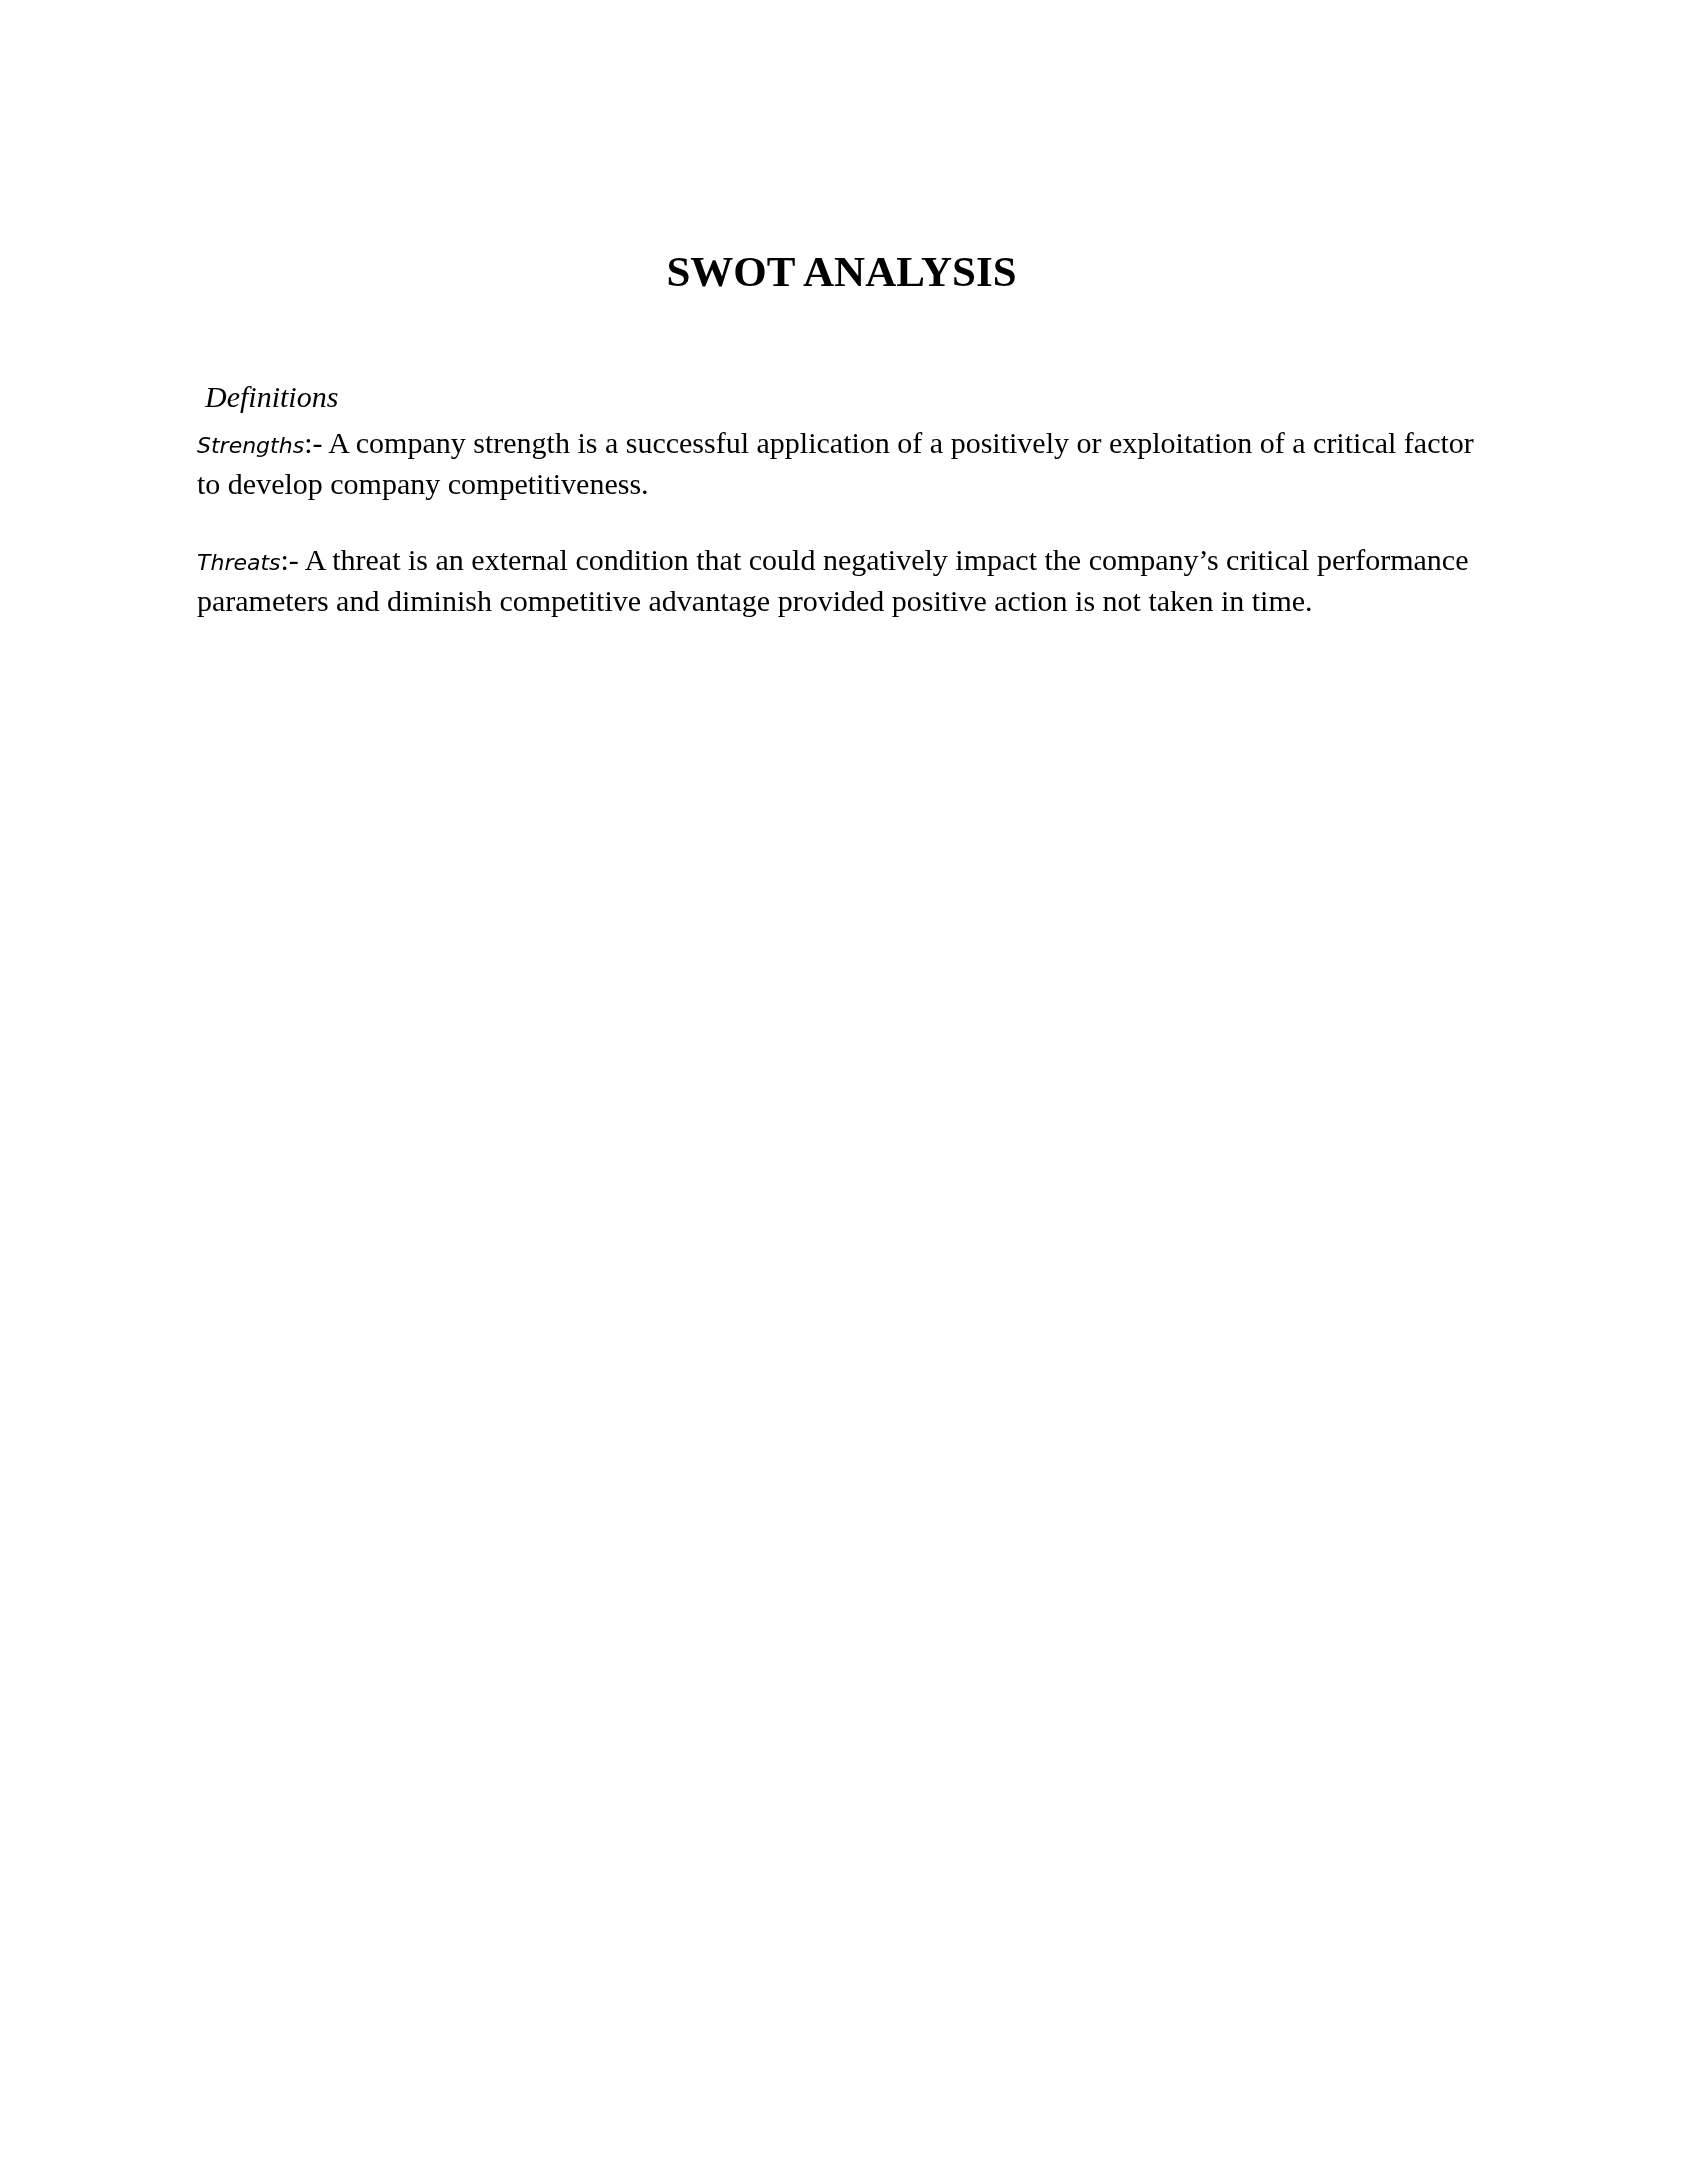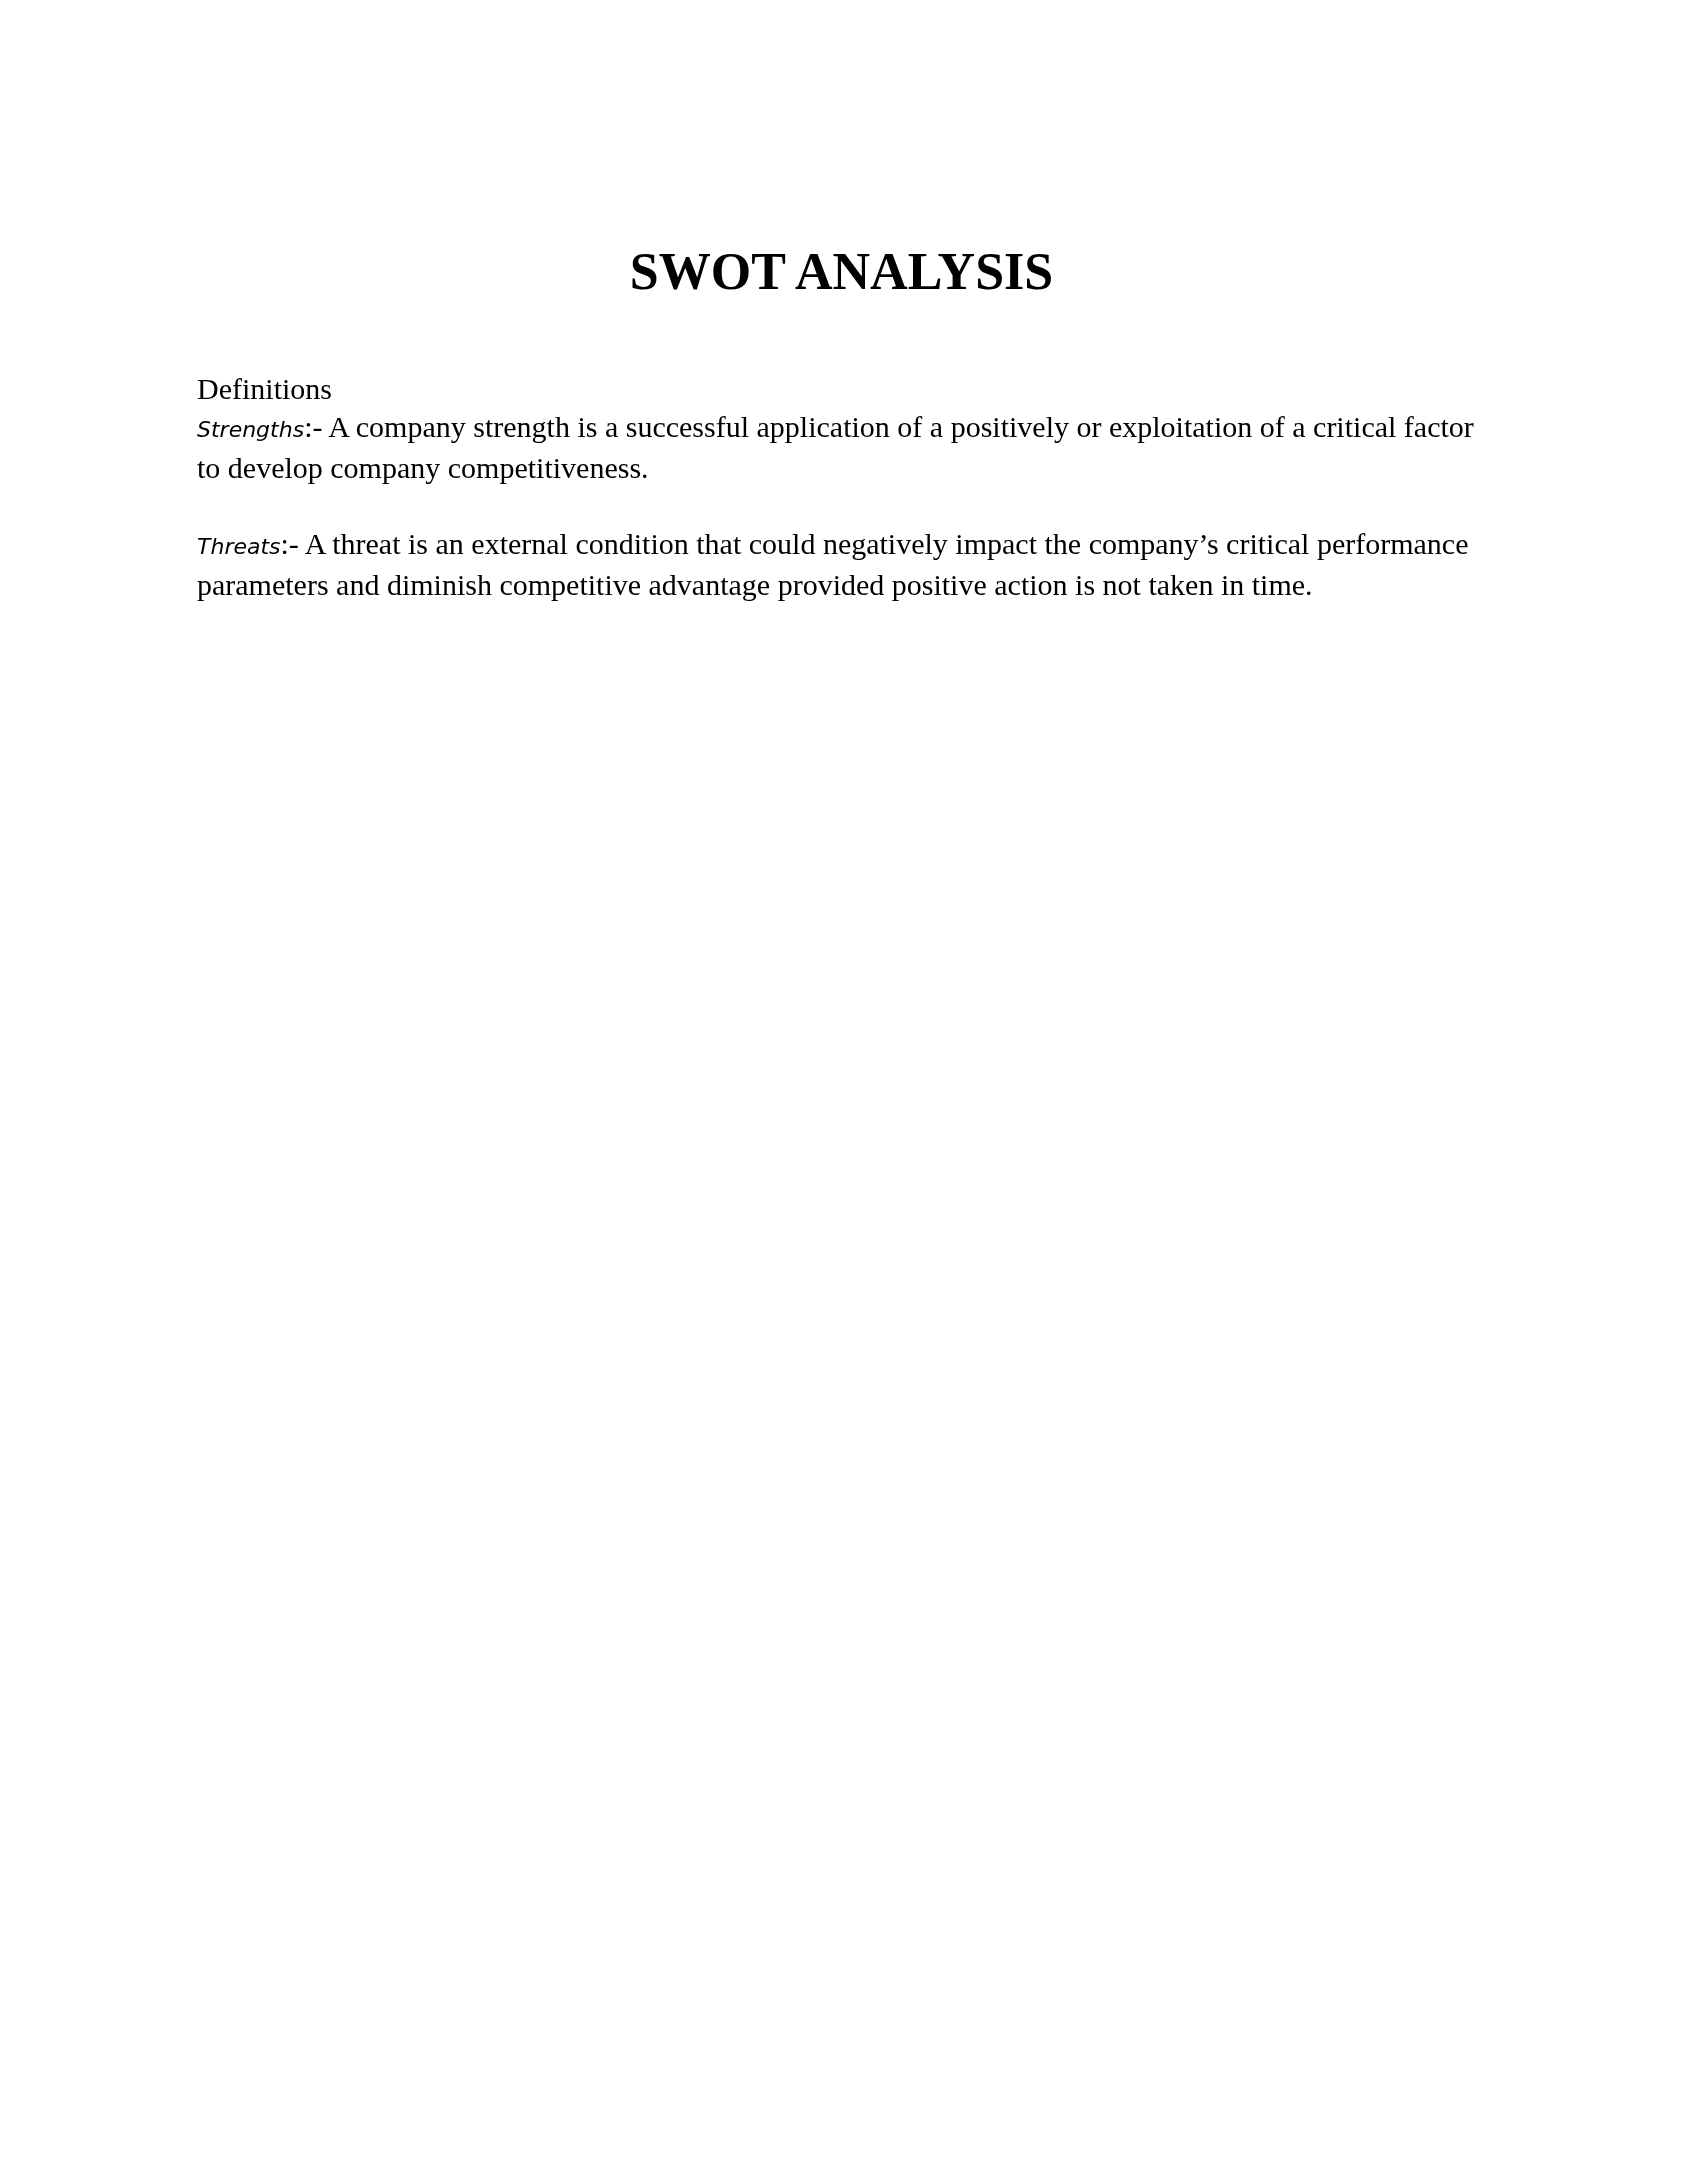--- a/index.html
+++ b/index.html
@@ -2,29 +2,29 @@
 <html><head>
 <meta charset="utf-8">
 <style>
   html, body { margin: 0; padding: 0; background: #ffffff; }
   body { width: 1683px; height: 2178px; position: relative; overflow: hidden; }
   .page { position: absolute; left: 0; top: 0; width: 1683px; height: 2178px; background: #fff; }
   .title {
     position: absolute; left: 0; width: 1683px; top: 244px;
     text-align: center;
     font-family: "Liberation Serif", serif; font-weight: bold;
-    font-size: 52px; color: #000; line-height: 55px;
+    font-size: 43px; color: #000; line-height: 55px;
   }
   .body {
     position: absolute; left: 197px; top: 370px; width: 1277px;
     font-family: "Liberation Serif", serif; font-size: 30px; line-height: 38px;
     color: #000;
   }
   .para { margin: 0 0 38px 0; }
-  .heading { margin: 0; }
+  .heading { margin: 8px; font-style: italic; }
   .term { font-family: "DejaVu Sans", sans-serif; font-style: italic; font-size: 22px; }
 </style>
 </head>
 <body>
 
 <div class="page">
   <div class="title">SWOT ANALYSIS</div>
 
   <div class="body">
     <p class="heading">Definitions</p>

